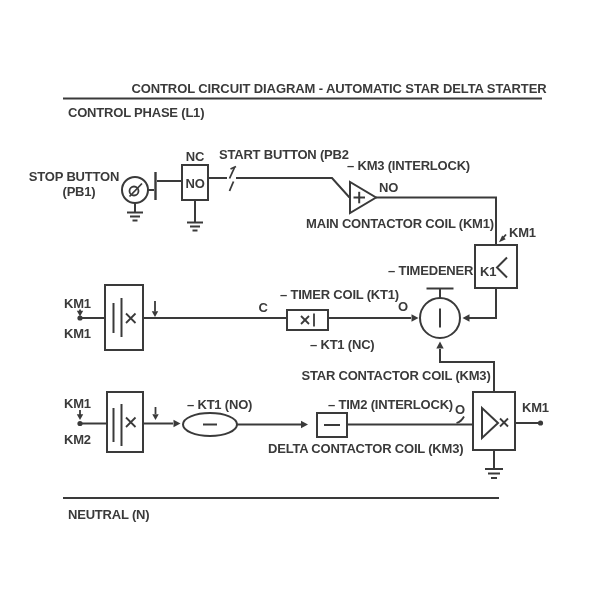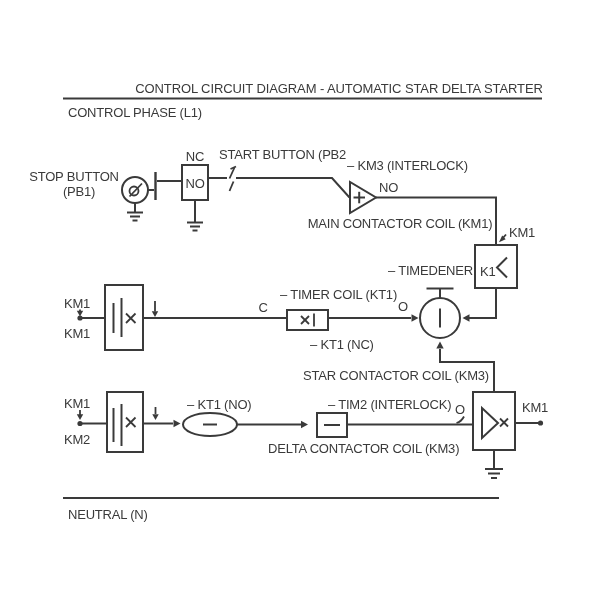--- a/index.html
+++ b/index.html
@@ -1,16 +1,16 @@
 <!DOCTYPE html>
 <html><head>
 <meta charset="utf-8">
 <style>
   html,body { margin:0; padding:0; background:#ffffff; }
-  .stage { width:600px; height:600px; background:#ffffff; position:relative; overflow:hidden; }
+  .stage { width:600px; height:600px; background:#ffffff; position:relative; overflow:hidden;font-weight:bold; }
   svg { display:block; }
   text { font-family:"Liberation Sans", sans-serif; fill:#3a3a3a; }
   .lbl   { font-size:13px; letter-spacing:-0.2px; }
   .title { font-size:13px; letter-spacing:-0.1px; }
   .wire  { stroke:#3a3a3a; stroke-width:2; fill:none; }
   .thin  { stroke:#3a3a3a; stroke-width:1.8; fill:none; }
   .ink   { fill:#3a3a3a; stroke:none; }
 </style>
 </head>
 <body>

